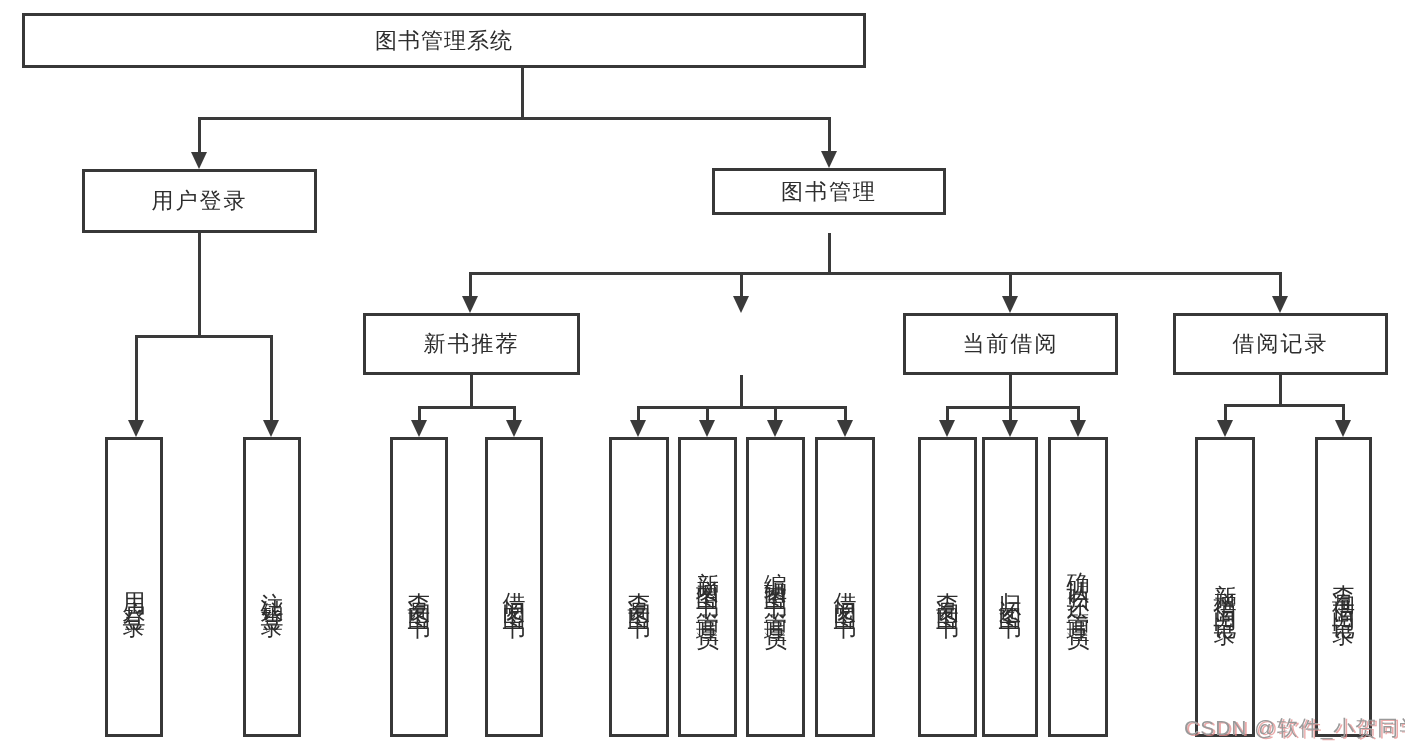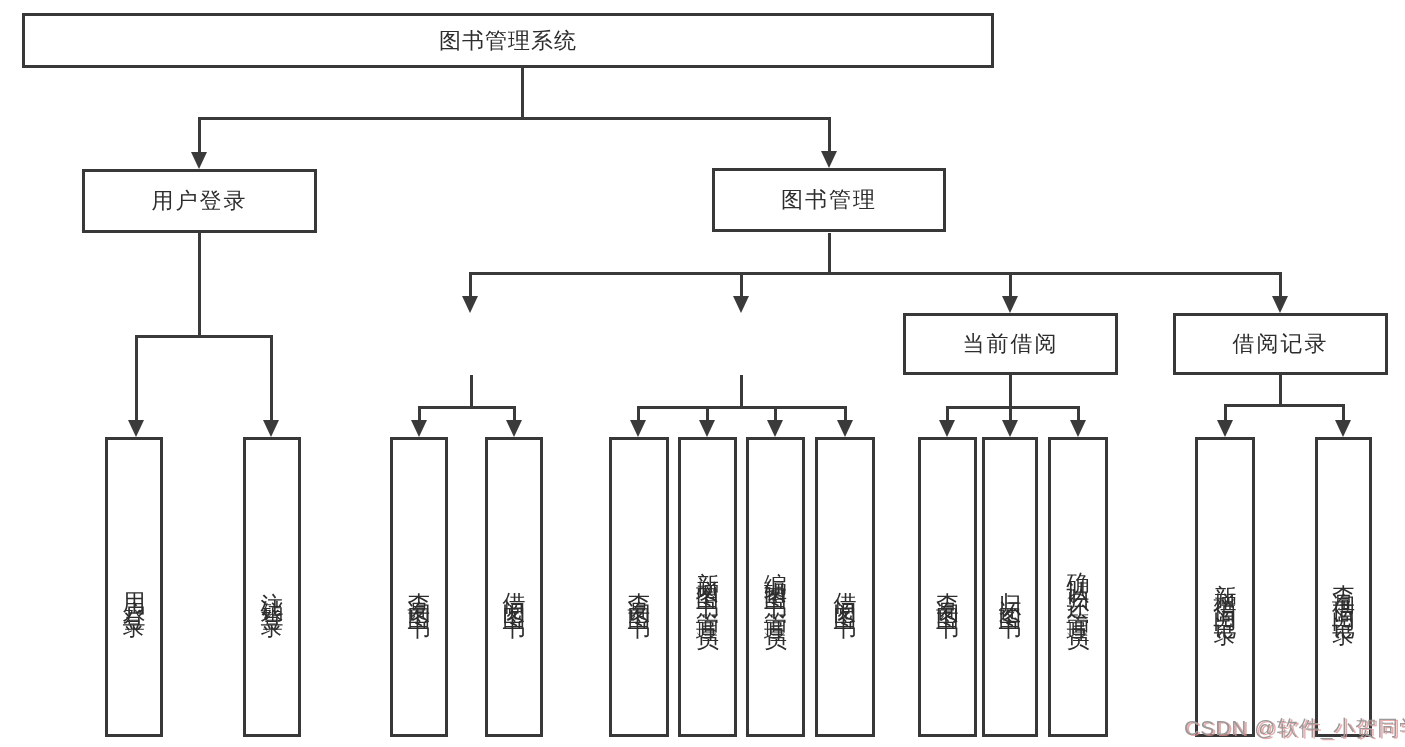--- a/index.html
+++ b/index.html
@@ -113,25 +113,26 @@
       <div class="line-v" style="left: 1076.5px; top: 407px; width: 3px; height: 15px;"></div>
       <div class="arrow-down" style="left: 1070px; top: 420px;"></div>
       <div class="line-v" style="left: 1278.5px; top: 375px; width: 3px; height: 30px;"></div>
       <div class="line-h" style="left: 1223.5px; top: 403.5px; width: 121px; height: 3px;"></div>
       <div class="line-v" style="left: 1223.5px; top: 405px; width: 3px; height: 17px;"></div>
       <div class="arrow-down" style="left: 1217px; top: 420px;"></div>
       <div class="line-v" style="left: 1341.5px; top: 405px; width: 3px; height: 17px;"></div>
       <div class="arrow-down" style="left: 1335px; top: 420px;"></div>
     </div>
 
-  <div class="box root-box" style="left:22px; top:13px; width:972px; height:55px;">图书管理系统</div>
+  <div class="box root-box" style="left:22px; top:13px; width:844px; height:55px;">图书管理系统</div>
 
   <div class="box hbox" style="left:82px; top:169px; width:235px; height:64px;">用户登录</div>
-  <div class="box hbox" style="left:712px; top:168px; width:234px; height:64px;">图书管理</div>
+  <div class="box hbox" style="left:712px; top:168px; width:234px; height:47px;">图书管理</div>
 
+  <div class="box hbox" style="left:363px; top:313px; width:217px; height:62px;">新书推荐</div>
   <div class="box hbox" style="left:903px; top:313px; width:215px; height:62px;">当前借阅</div>
   <div class="box hbox" style="left:1173px; top:313px; width:215px; height:62px;">借阅记录</div>
 
   <div class="box leaf" style="left:105px; top:437px; width:58px; height:300px;">用户登录</div>
   <div class="box leaf" style="left:243px; top:437px; width:58px; height:300px;">注销登录</div>
 
   <div class="box leaf" style="left:390px; top:437px; width:58px; height:300px;">查询图书</div>
   <div class="box leaf" style="left:485px; top:437px; width:58px; height:300px;">借阅图书</div>
 
   <div class="box leaf" style="left:609px; top:437px; width:60px; height:300px;">查询图书</div>

